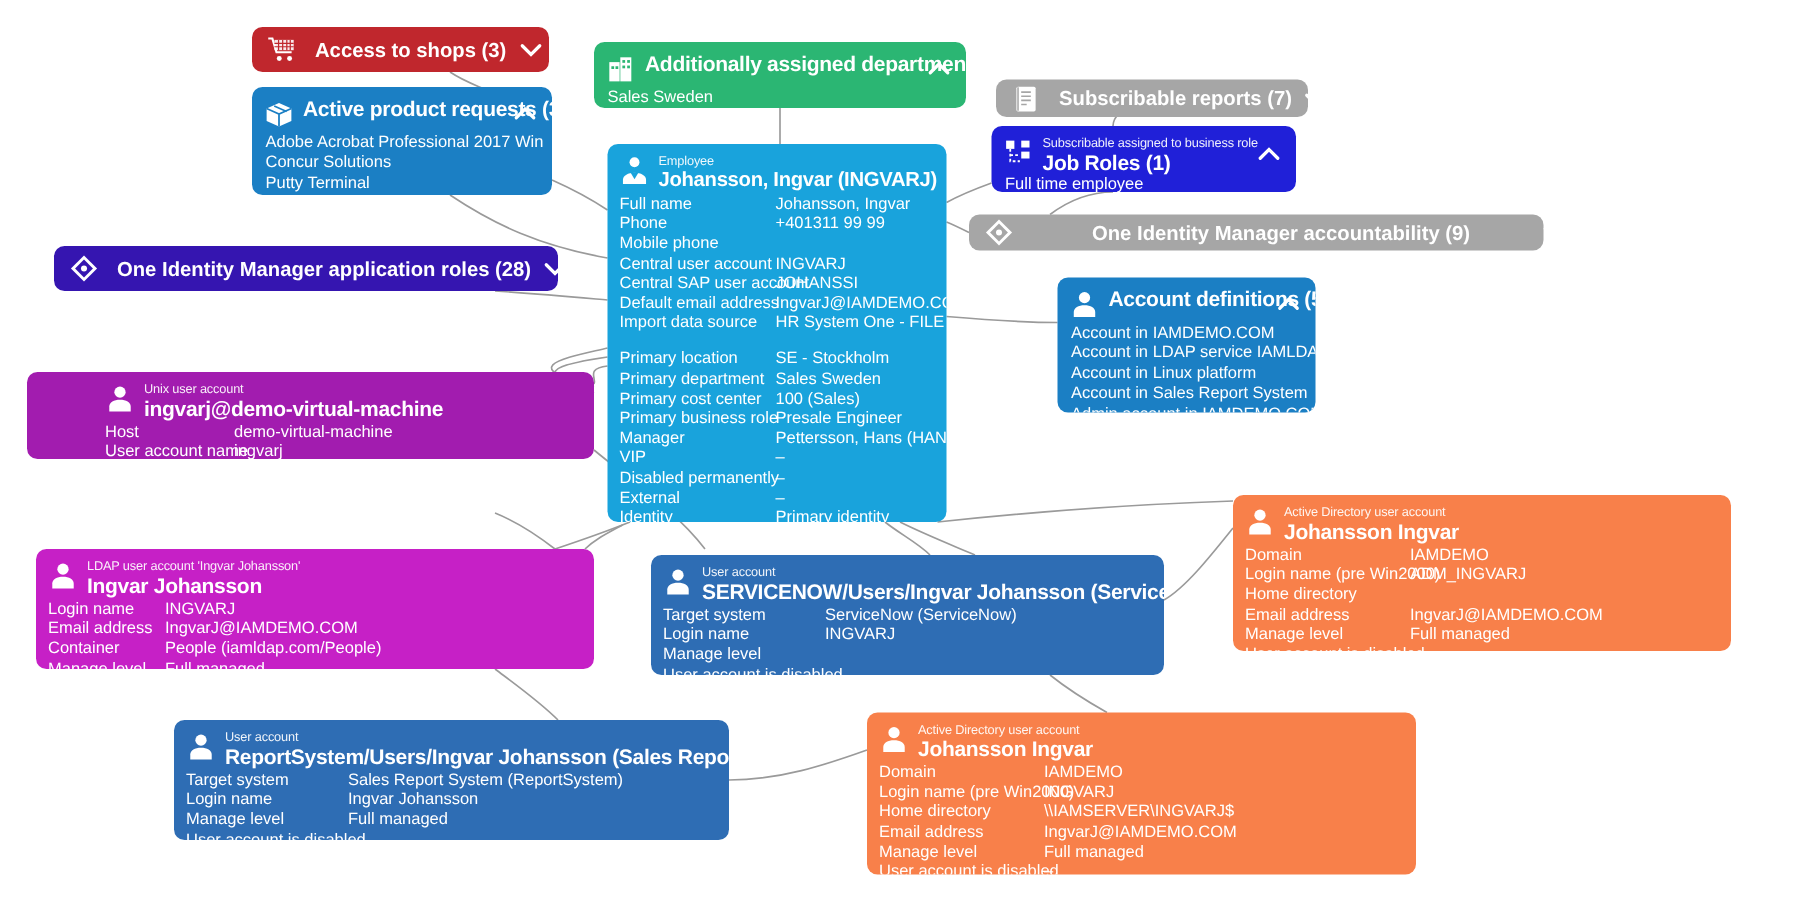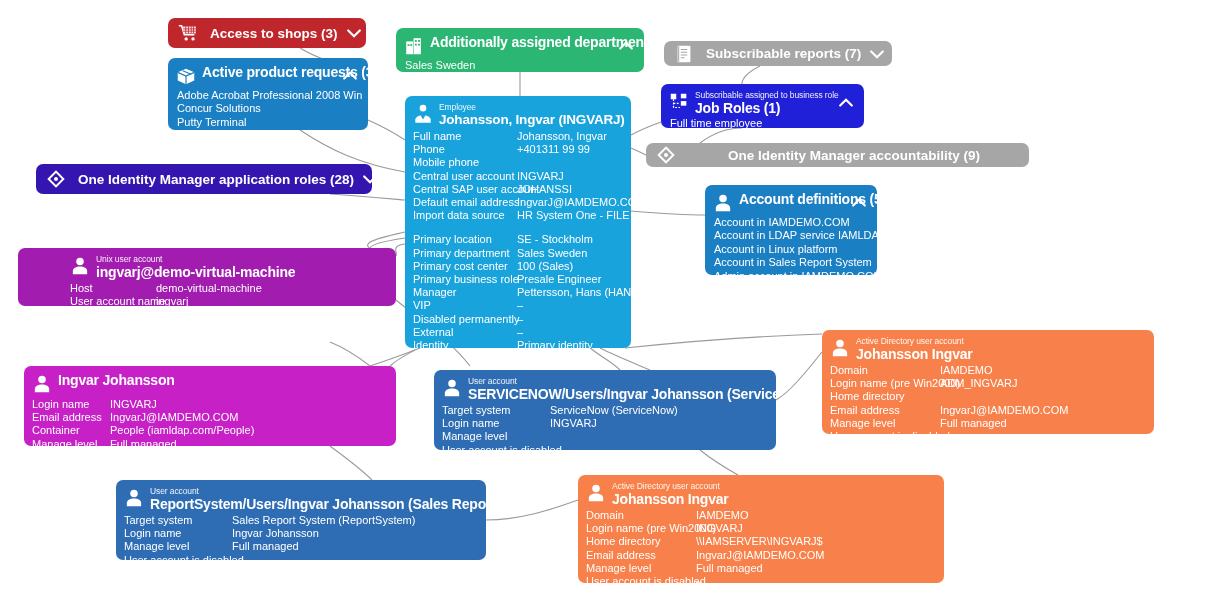--- a/index.html
+++ b/index.html
@@ -102,21 +102,21 @@
   #card-product-req    { left:168px; top:58px;  width:200px; height:72px; background:#1b7fc4; }
   #card-app-roles      { left:36px;  top:164px; width:336px; height:30px; background:#3515b0; }
   #card-unix           { left:18px;  top:248px; width:378px; height:58px; background:#a21caf;padding-left:44px; }
   #card-ldap           { left:24px;  top:366px; width:372px; height:80px; background:#c620c6; }
   #card-reportsystem   { left:116px; top:480px; width:370px; height:80px; background:#2e6db4; }
 
   #card-departments    { left:396px; top:28px;  width:248px; height:44px; background:#2bb673; }
   #card-employee       { left:405px; top:96px;  width:226px; height:252px; background:#19a3dc; }
   #card-servicenow     { left:434px; top:370px; width:342px; height:80px; background:#2e6db4; }
 
-  #card-subscribable   { left:664px; top:41px;  width:228px; height:25px; background:#a6a6a6; }
+  #card-subscribable   { left:664px; top:53px;  width:208px; height:25px; background:#a6a6a6; }
   #card-jobroles       { left:661px; top:84px;  width:203px; height:44px; background:#2020d8; }
   #card-accountability { left:646px; top:143px; width:383px; height:24px; background:#a6a6a6;gap:40px; }
   #card-acctdefs       { left:705px; top:185px; width:172px; height:90px; background:#1b7fc4; }
 
   #card-ad-adm         { left:822px; top:330px; width:332px; height:104px; background:#f8804a; }
   #card-ad-main        { left:578px; top:475px; width:366px; height:108px; background:#f8804a; }
 
   
   .kw-emp  .k { width: 104px; }
   .kw-unix .k { width: 86px; }
@@ -204,21 +204,21 @@
         <path d="M8.5 6.2l9 4" stroke="#1b7fc4" stroke-width="1.2"></path>
       </svg>
       <div class="hdr-text">
         <span class="hdr-name">Active product requests (3)</span>
       </div>
       <svg class="chev" viewBox="0 0 24 24">
         <path d="M5 15l7-7 7 7" stroke="#ffffff" stroke-width="2.6" fill="none" stroke-linecap="round"></path>
       </svg>
     </div>
     <div class="listrows">
-      <div>Adobe Acrobat Professional 2008 Win</div>
+      <div>Adobe Acrobat Professional 2017 Win</div>
       <div>Concur Solutions</div>
       <div>Putty Terminal</div>
     </div>
   </div>
 
   <div class="bar" id="card-app-roles">
     <svg class="hdr-icon" viewBox="0 0 24 24">
       <path d="M12 2.5L21.5 12 12 21.5 2.5 12z" fill="#ffffff"></path>
       <path d="M12 5.5L18.5 12 12 18.5 5.5 12z" fill="#3515b0"></path>
       <circle cx="12" cy="12" r="2.2" fill="#ffffff"></circle>
@@ -253,20 +253,21 @@
     </div>
   </div>
 
   <div class="card" id="card-ldap">
     <div class="hdr">
       <svg class="hdr-icon" viewBox="0 0 24 24">
         <circle cx="12" cy="7" r="4.1" fill="#ffffff"></circle>
         <path d="M4.2 21v-3.6c0-3 3.4-4.9 7.8-4.9s7.8 1.9 7.8 4.9V21z" fill="#ffffff"></path>
       </svg>
       <div class="hdr-text">
+        <span class="hdr-kind">LDAP user account 'Ingvar Johansson'</span>
         <span class="hdr-name">Ingvar Johansson</span>
       </div>
     </div>
     <div class="rows kw-ldap">
       <div class="row">
         <span class="k">Login name</span>
         <span class="v">INGVARJ</span>
       </div>
       <div class="row">
         <span class="k">Email address</span>

